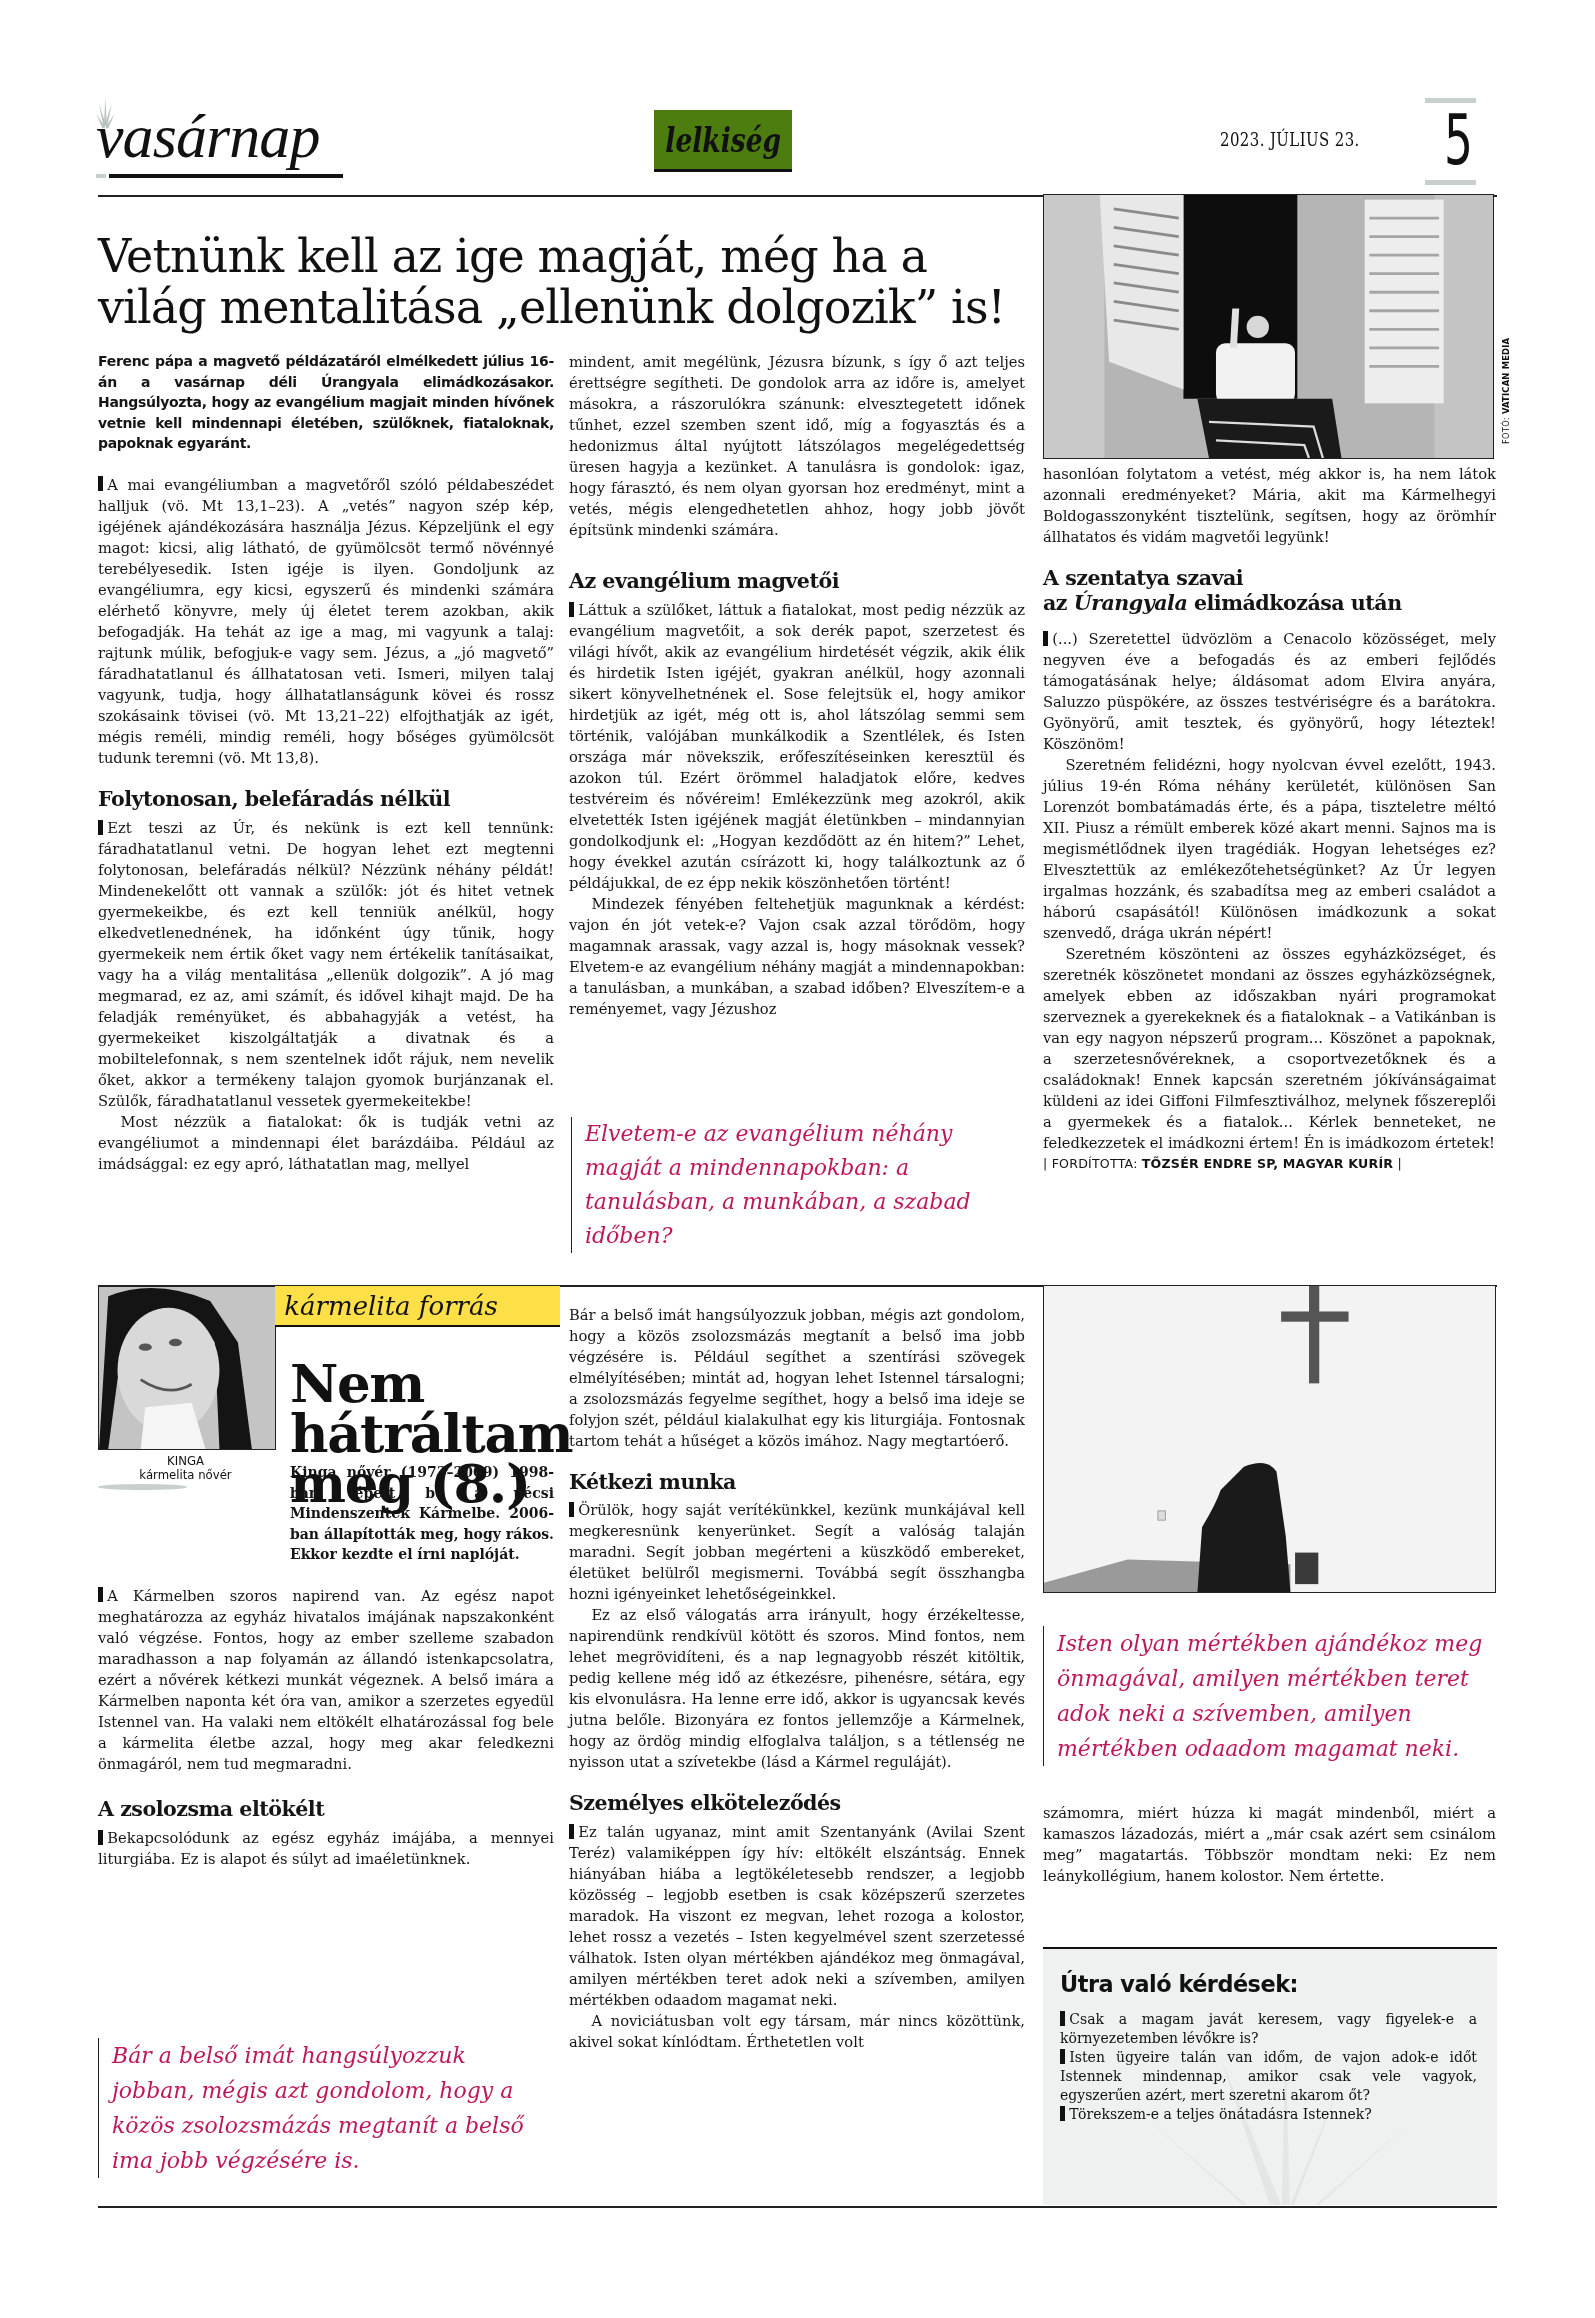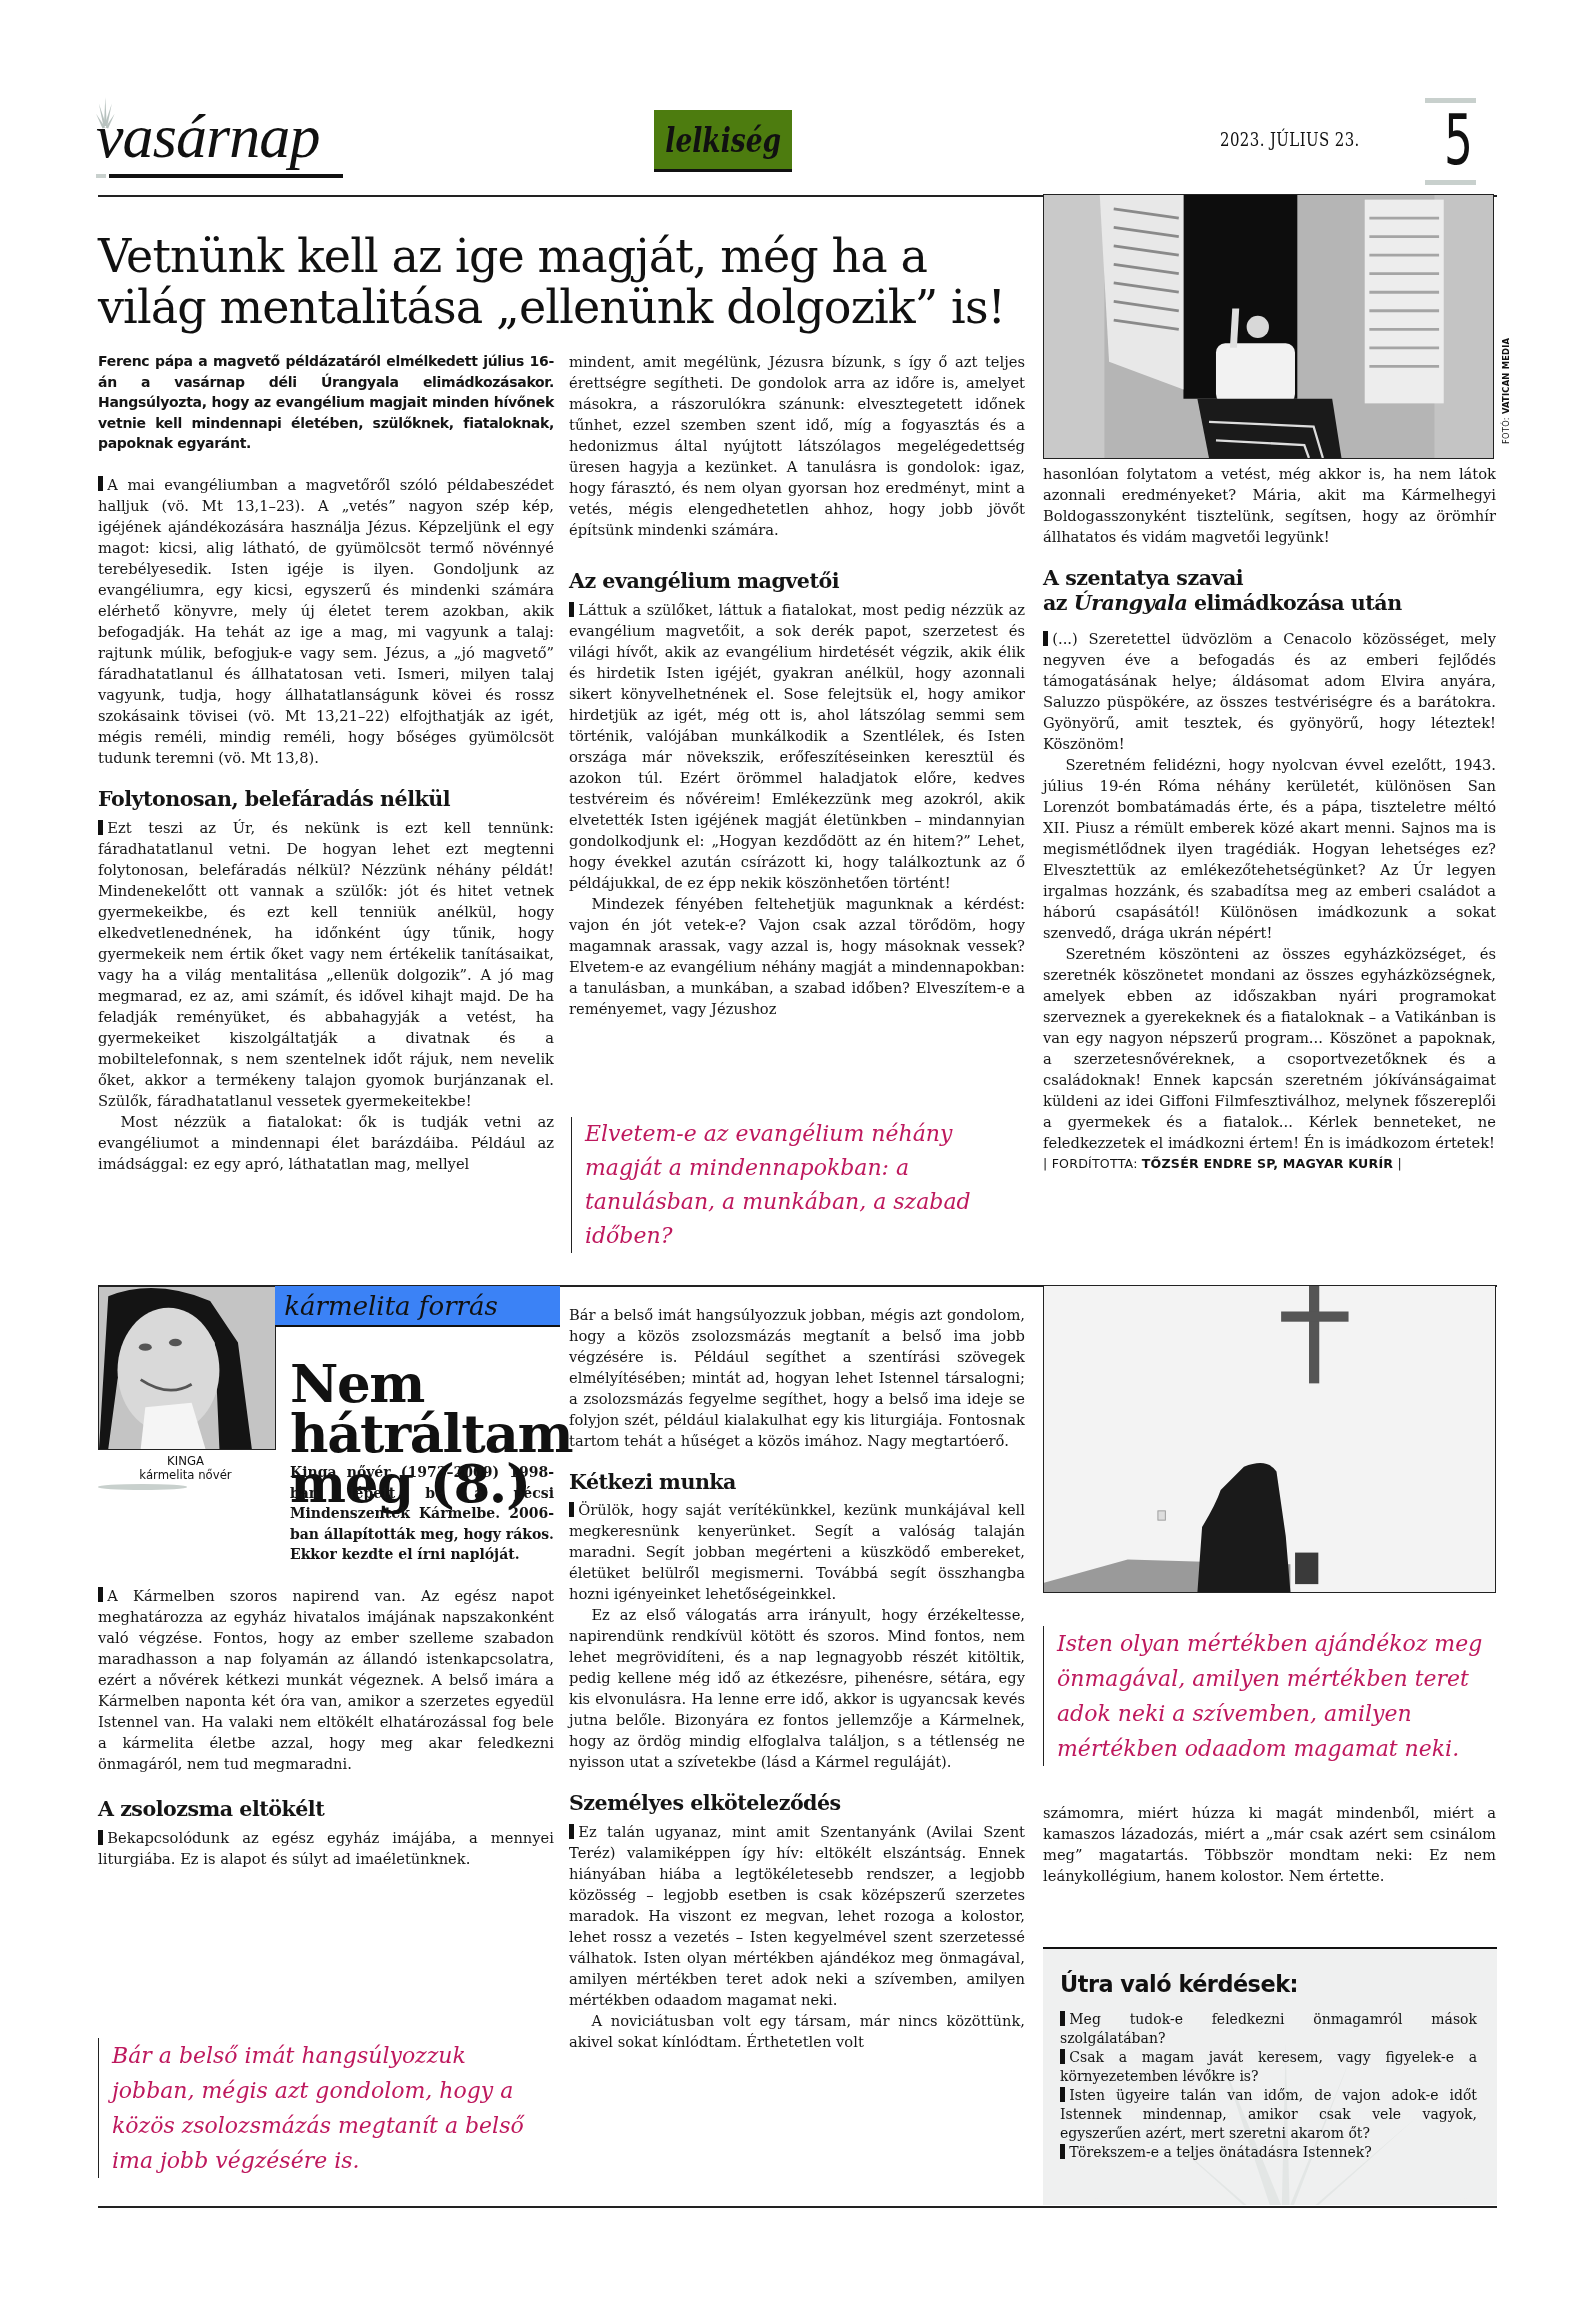--- a/index.html
+++ b/index.html
@@ -42,21 +42,21 @@
   .credit { font-family: "DejaVu Sans", sans-serif; font-size: 8.4px; font-weight: bold; letter-spacing: 0.2px; transform: rotate(-90deg); transform-origin: left top; white-space: nowrap; }
   .credit b { font-weight: bold; }
   .credit span.light { font-weight: normal; }
 
   .translator { font-family: "DejaVu Sans", sans-serif; font-size: 12.6px; letter-spacing: 0.2px; }
   .translator b { font-weight: bold; }
 
   .rule-mid { left: 98px; top: 1285px; width: 1399px; height: 1.9px; background: #222; }
 
   
-  .kf-tag { left: 275px; top: 1286px; width: 285px; height: 41px; background: #3b82f6; border-bottom: 2.8px solid #111; display: flex; align-items: center; padding-left: 9.3px; }
+  .kf-tag { left: 275px; top: 1286px; width: 285px; height: 41px; background: #fde047; border-bottom: 2.8px solid #111; display: flex; align-items: center; padding-left: 9.3px; }
   .kf-tag span { font-family: "DejaVu Serif", serif; font-style: italic; font-size: 26px; letter-spacing: 0px; }
   .kf-title { left: 290px; top: 1358px; font-family: "DejaVu Serif", serif; font-weight: bold; font-size: 53px; line-height: 50px; letter-spacing: -1.4px; }
   .kinga-cap { left: 98px; top: 1454px; width: 175px; text-align: center; font-family: "DejaVu Sans", sans-serif; font-size: 11.7px; line-height: 14px; }
   .kinga-oval { left: 98px; top: 1481px; width: 89px; height: 5.6px; border-radius: 50%; background: #c8d0cd; }
   .kf-lead { font-family: "DejaVu Serif", serif; font-weight: bold; font-size: 14px; line-height: 20.6px; }
 
   .rule-bottom { left: 98px; top: 2206px; width: 1399px; height: 1.9px; background: #222; }
 
   
   .qbox { left: 1043px; top: 1947px; width: 454px; height: 258px; background: #eff0f0; border-top: 2.3px solid #111; overflow: hidden; }
@@ -242,21 +242,20 @@
       <polygon points="430,560 300,170 460,560"></polygon>
       <polygon points="430,560 580,170 420,560"></polygon>
       <polygon points="430,560 140,300 440,560"></polygon>
       <polygon points="430,560 720,300 420,560"></polygon>
       <polygon points="430,560 20,470 440,560"></polygon>
       <polygon points="430,560 840,470 420,560"></polygon>
     </g>
   </svg>
   <div class="qbox-title">Útra való kérdések:</div>
   <ul class="qbox-list">
-    <li><span class="sq"></span><span>Meg tudok-e feledkezni önmagamról mások szolgálatában?</span></li>
     <li><span class="sq"></span><span>Csak a magam javát keresem, vagy figyelek-e a környezetemben lévőkre is?</span></li>
     <li><span class="sq"></span><span>Isten ügyeire talán van időm, de vajon adok-e időt Istennek mindennap, amikor csak vele vagyok, egyszerűen azért, mert szeretni akarom őt?</span></li>
     <li><span class="sq"></span><span>Törekszem-e a teljes önátadásra Istennek?</span></li>
   </ul>
 </div>
 
 <div class="abs rule-bottom"></div>
 
 
 </body></html>

